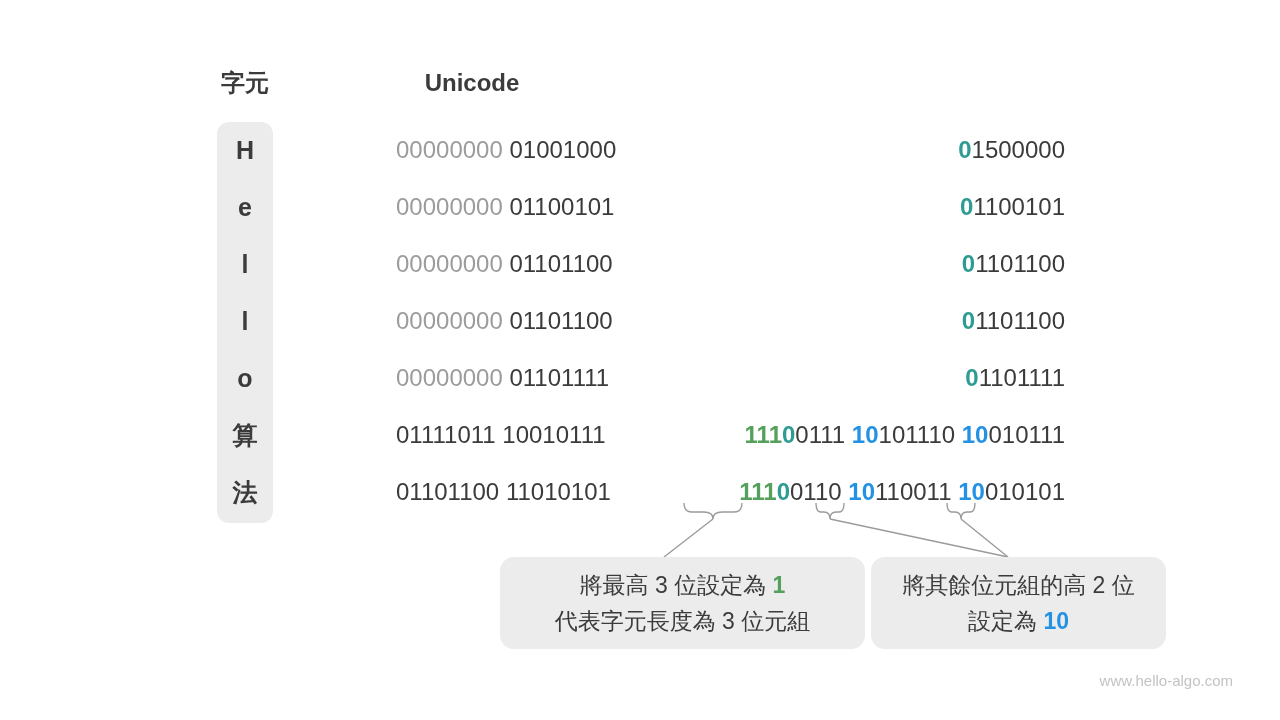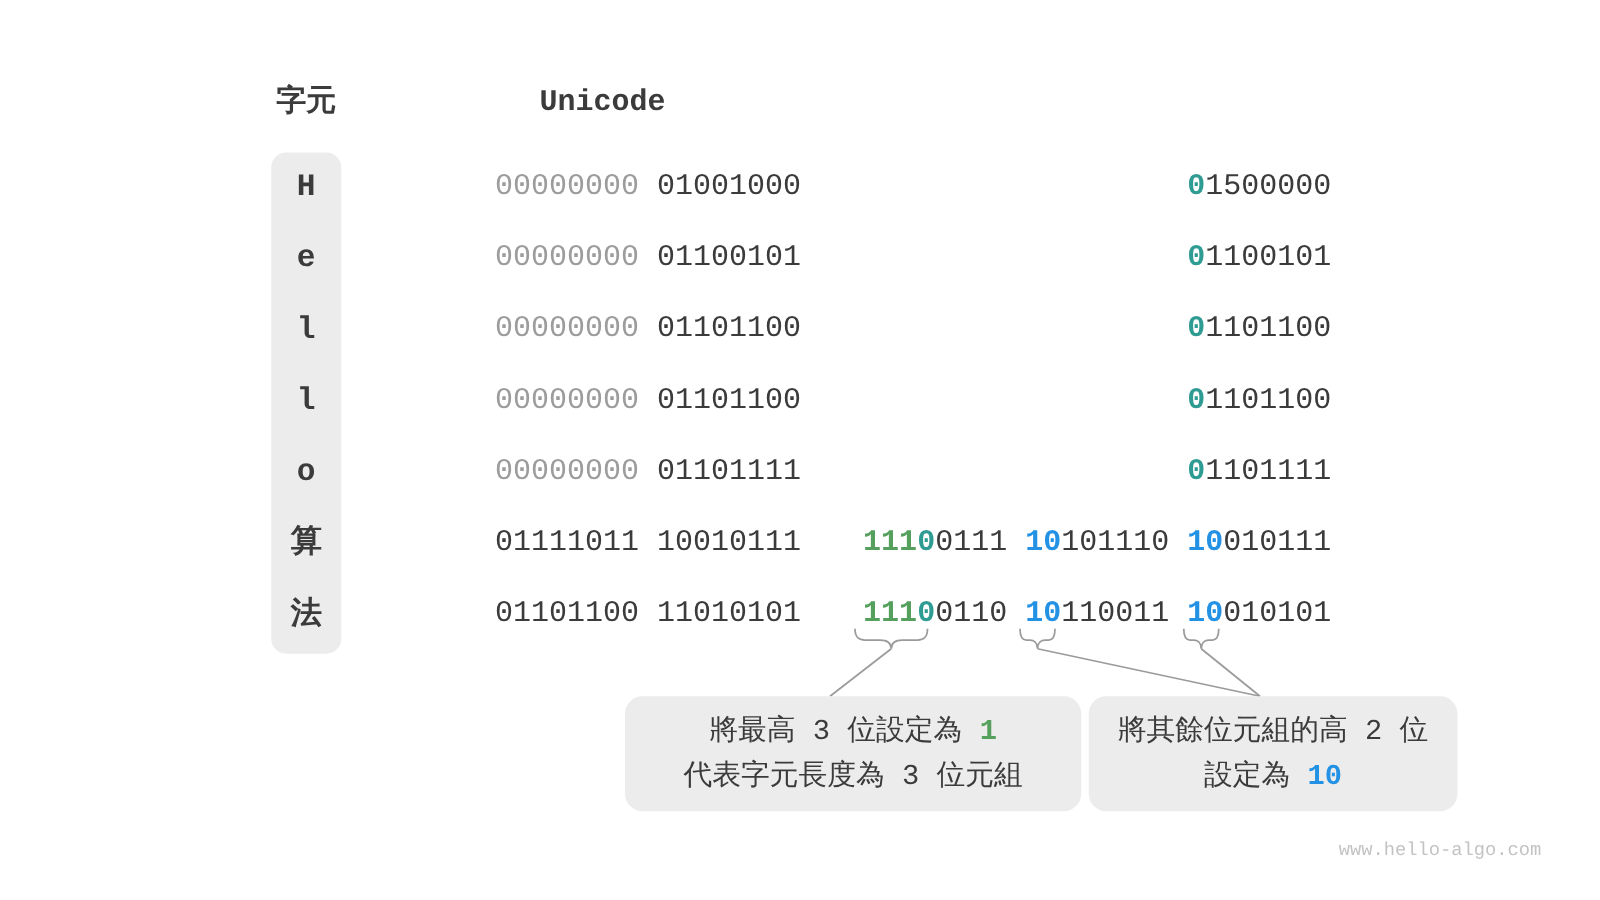--- a/index.html
+++ b/index.html
@@ -1,21 +1,21 @@
 <!DOCTYPE html>
 <html><head>
 <meta charset="utf-8">
 <style>
   html,body{margin:0;padding:0;background:#fff;}
   .stage{position:relative;width:1280px;height:720px;background:#fff;overflow:hidden;
-         font-family:Liberation Mono, monospace;}
+         font-family:Liberation Sans, sans-serif;}
   .hdr{position:absolute;top:65px;height:36px;line-height:36px;text-align:center;
        font-weight:bold;font-size:24px;color:var(--dark);}
   .hdr-char{left:217px;width:56px;}
-  .hdr-unicode{left:352px;width:260px;}
+  .hdr-unicode{left:342px;width:260px;}
   .hdr-utf8{left:776px;width:200px;}
   .charbox{position:absolute;left:217px;top:122px;width:56px;height:401px;
            background:var(--boxbg);border-radius:12px;}
   .row{position:absolute;left:0;width:100%;height:36px;line-height:36px;}
   .char-cell{position:absolute;left:217px;width:56px;text-align:center;
              font-weight:bold;font-size:25px;color:var(--dark);}
   .bin-cell{position:absolute;font-size:24px;white-space:pre;color:var(--dark);margin-left:47px;}
   .unicode-cell{left:349px;}
   .utf8-cell{left:500px;right:215px;text-align:right;}
   .seg-dark{color:var(--dark);}

